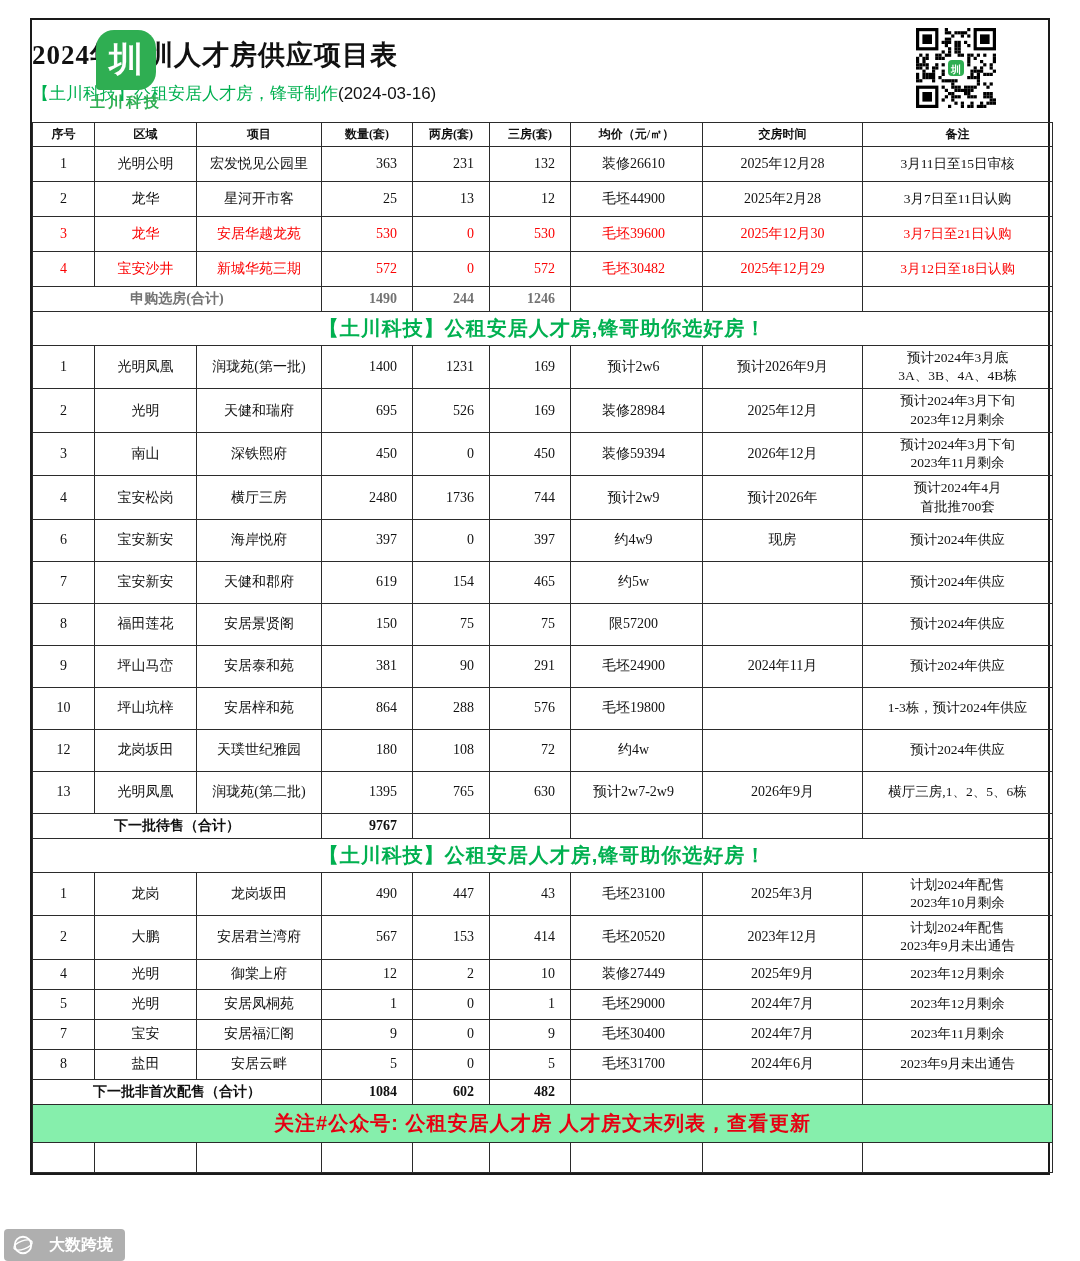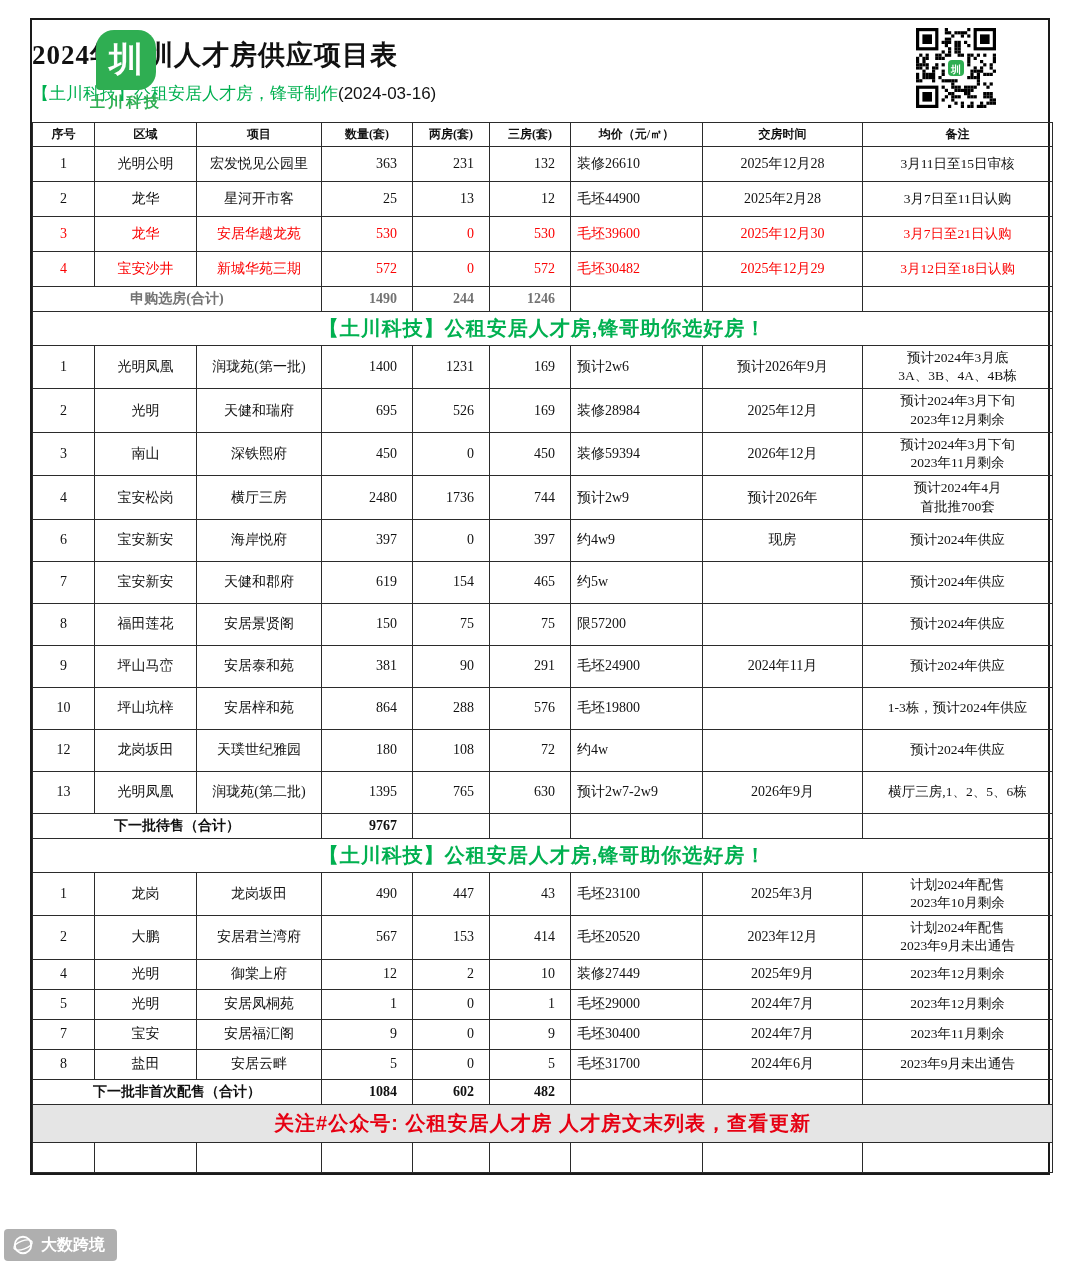--- a/index.html
+++ b/index.html
@@ -13,32 +13,32 @@
 .titles{text-align:left;padding-top:17px}
 .title{font-size:27px;font-weight:bold;color:#111;font-family:"Liberation Serif","DejaVu Serif",serif;letter-spacing:1px}
 .subtitle{margin-top:9px;font-size:17px;font-weight:normal}
 .subtitle .brand,.subtitle .main{color:#00b050}
 .subtitle .date{color:#111}
 .qr{position:absolute;right:52px;top:8px;width:80px;height:80px}
 table{width:100%;border-collapse:collapse;table-layout:fixed}
 th,td{border:1px solid #2b2b2b;text-align:center;color:#111;font-size:14px;padding:3px 6px;font-family:"Liberation Serif","DejaVu Serif",serif;overflow:hidden}
 thead th{height:18px;font-weight:bold;font-size:12px}
 td.num{text-align:right;padding-right:15px}
-td.price{text-align:left;padding-right:12px}
+td.price{text-align:center;padding-right:12px}
 td.note{font-size:13.5px;white-space:pre-line;line-height:1.35}
 tbody.s1 td{height:35px}
 tbody.s2 td{height:42px}
 tbody.s3 td{height:30px}
 tr.red td{color:#fb0404}
 tr.sum td{font-weight:bold}
 tr.sum-red td{color:#737373;font-weight:bold}
 td.banner{height:33px;color:#00b050;font-weight:bold;font-size:20px;font-family:"Liberation Sans","DejaVu Sans",sans-serif;letter-spacing:1px}
-td.footer-band{height:38px;background:#e5e5e5;color:#e60012;font-weight:bold;font-size:20px;font-family:"Liberation Sans","DejaVu Sans",sans-serif;letter-spacing:1px}
+td.footer-band{height:38px;background:#86efac;color:#e60012;font-weight:bold;font-size:20px;font-family:"Liberation Sans","DejaVu Sans",sans-serif;letter-spacing:1px}
 tr.empty-row td{height:30px}
-.watermark{position:absolute;left:4px;bottom:0;display:flex;align-items:center;gap:7px;background:rgba(110,110,110,.55);color:#fff;padding:5px 12px 5px 8px;border-radius:4px;font-size:16px;font-weight:bold;z-index:5}
+.watermark{position:absolute;left:4px;bottom:0;display:flex;align-items:center;gap:15px;background:rgba(110,110,110,.55);color:#fff;padding:5px 12px 5px 8px;border-radius:4px;font-size:16px;font-weight:bold;z-index:5}
 .wm-icon{width:22px;height:22px;flex:0 0 auto}
 </style>
 </head>
 <body>
 
 <div class="sheet">
 
   <div class="header">
     <div class="logo">
       <div class="logo-mark">圳</div>

